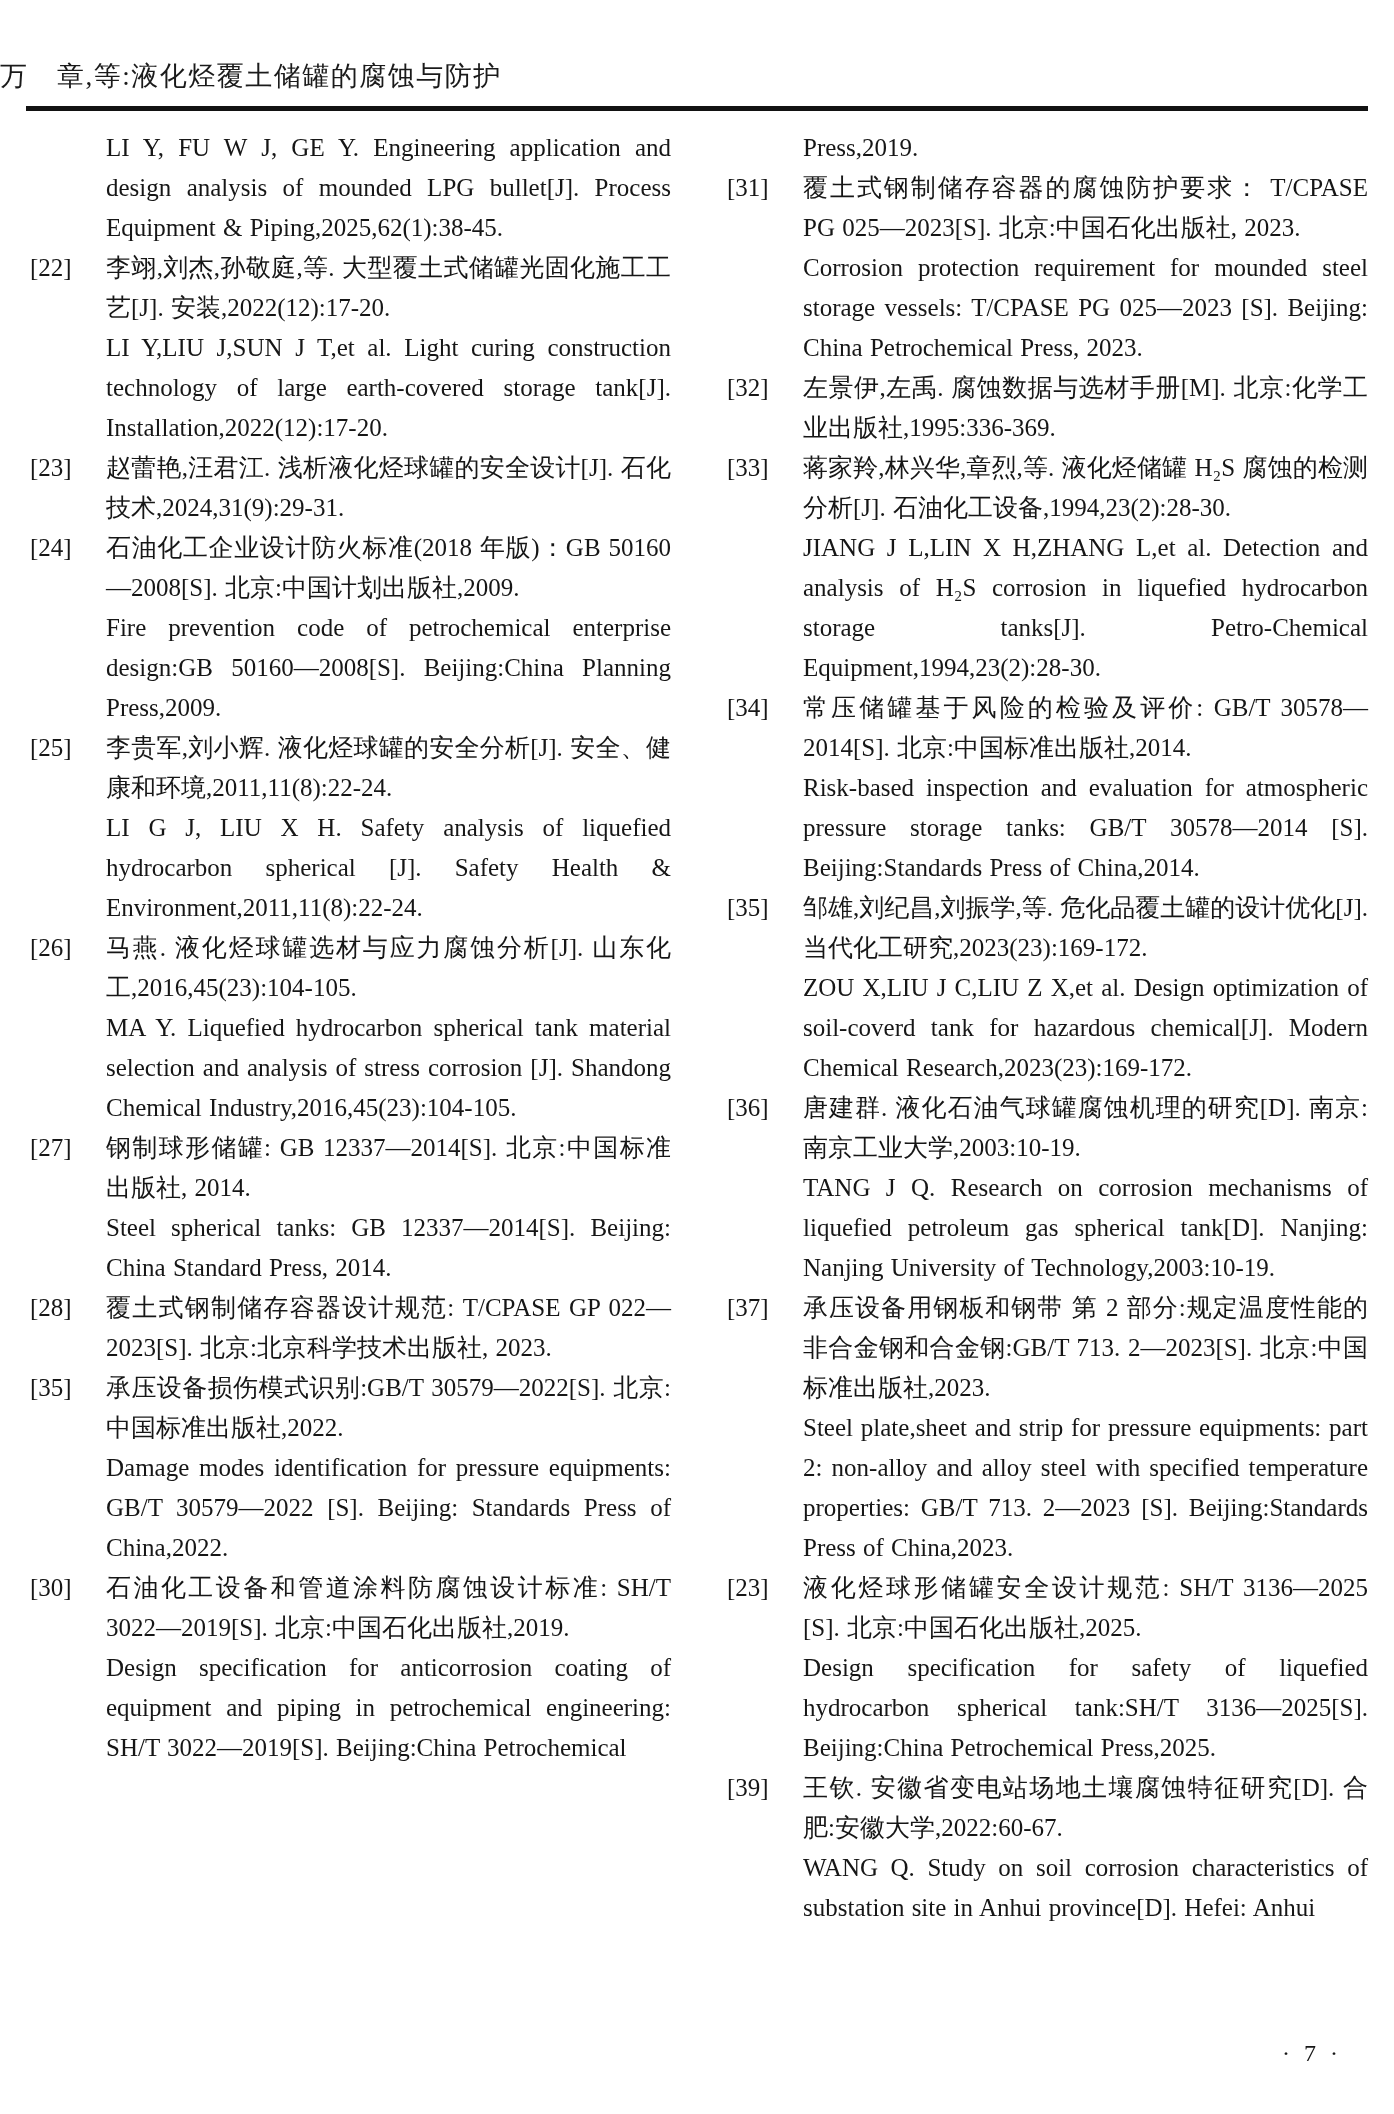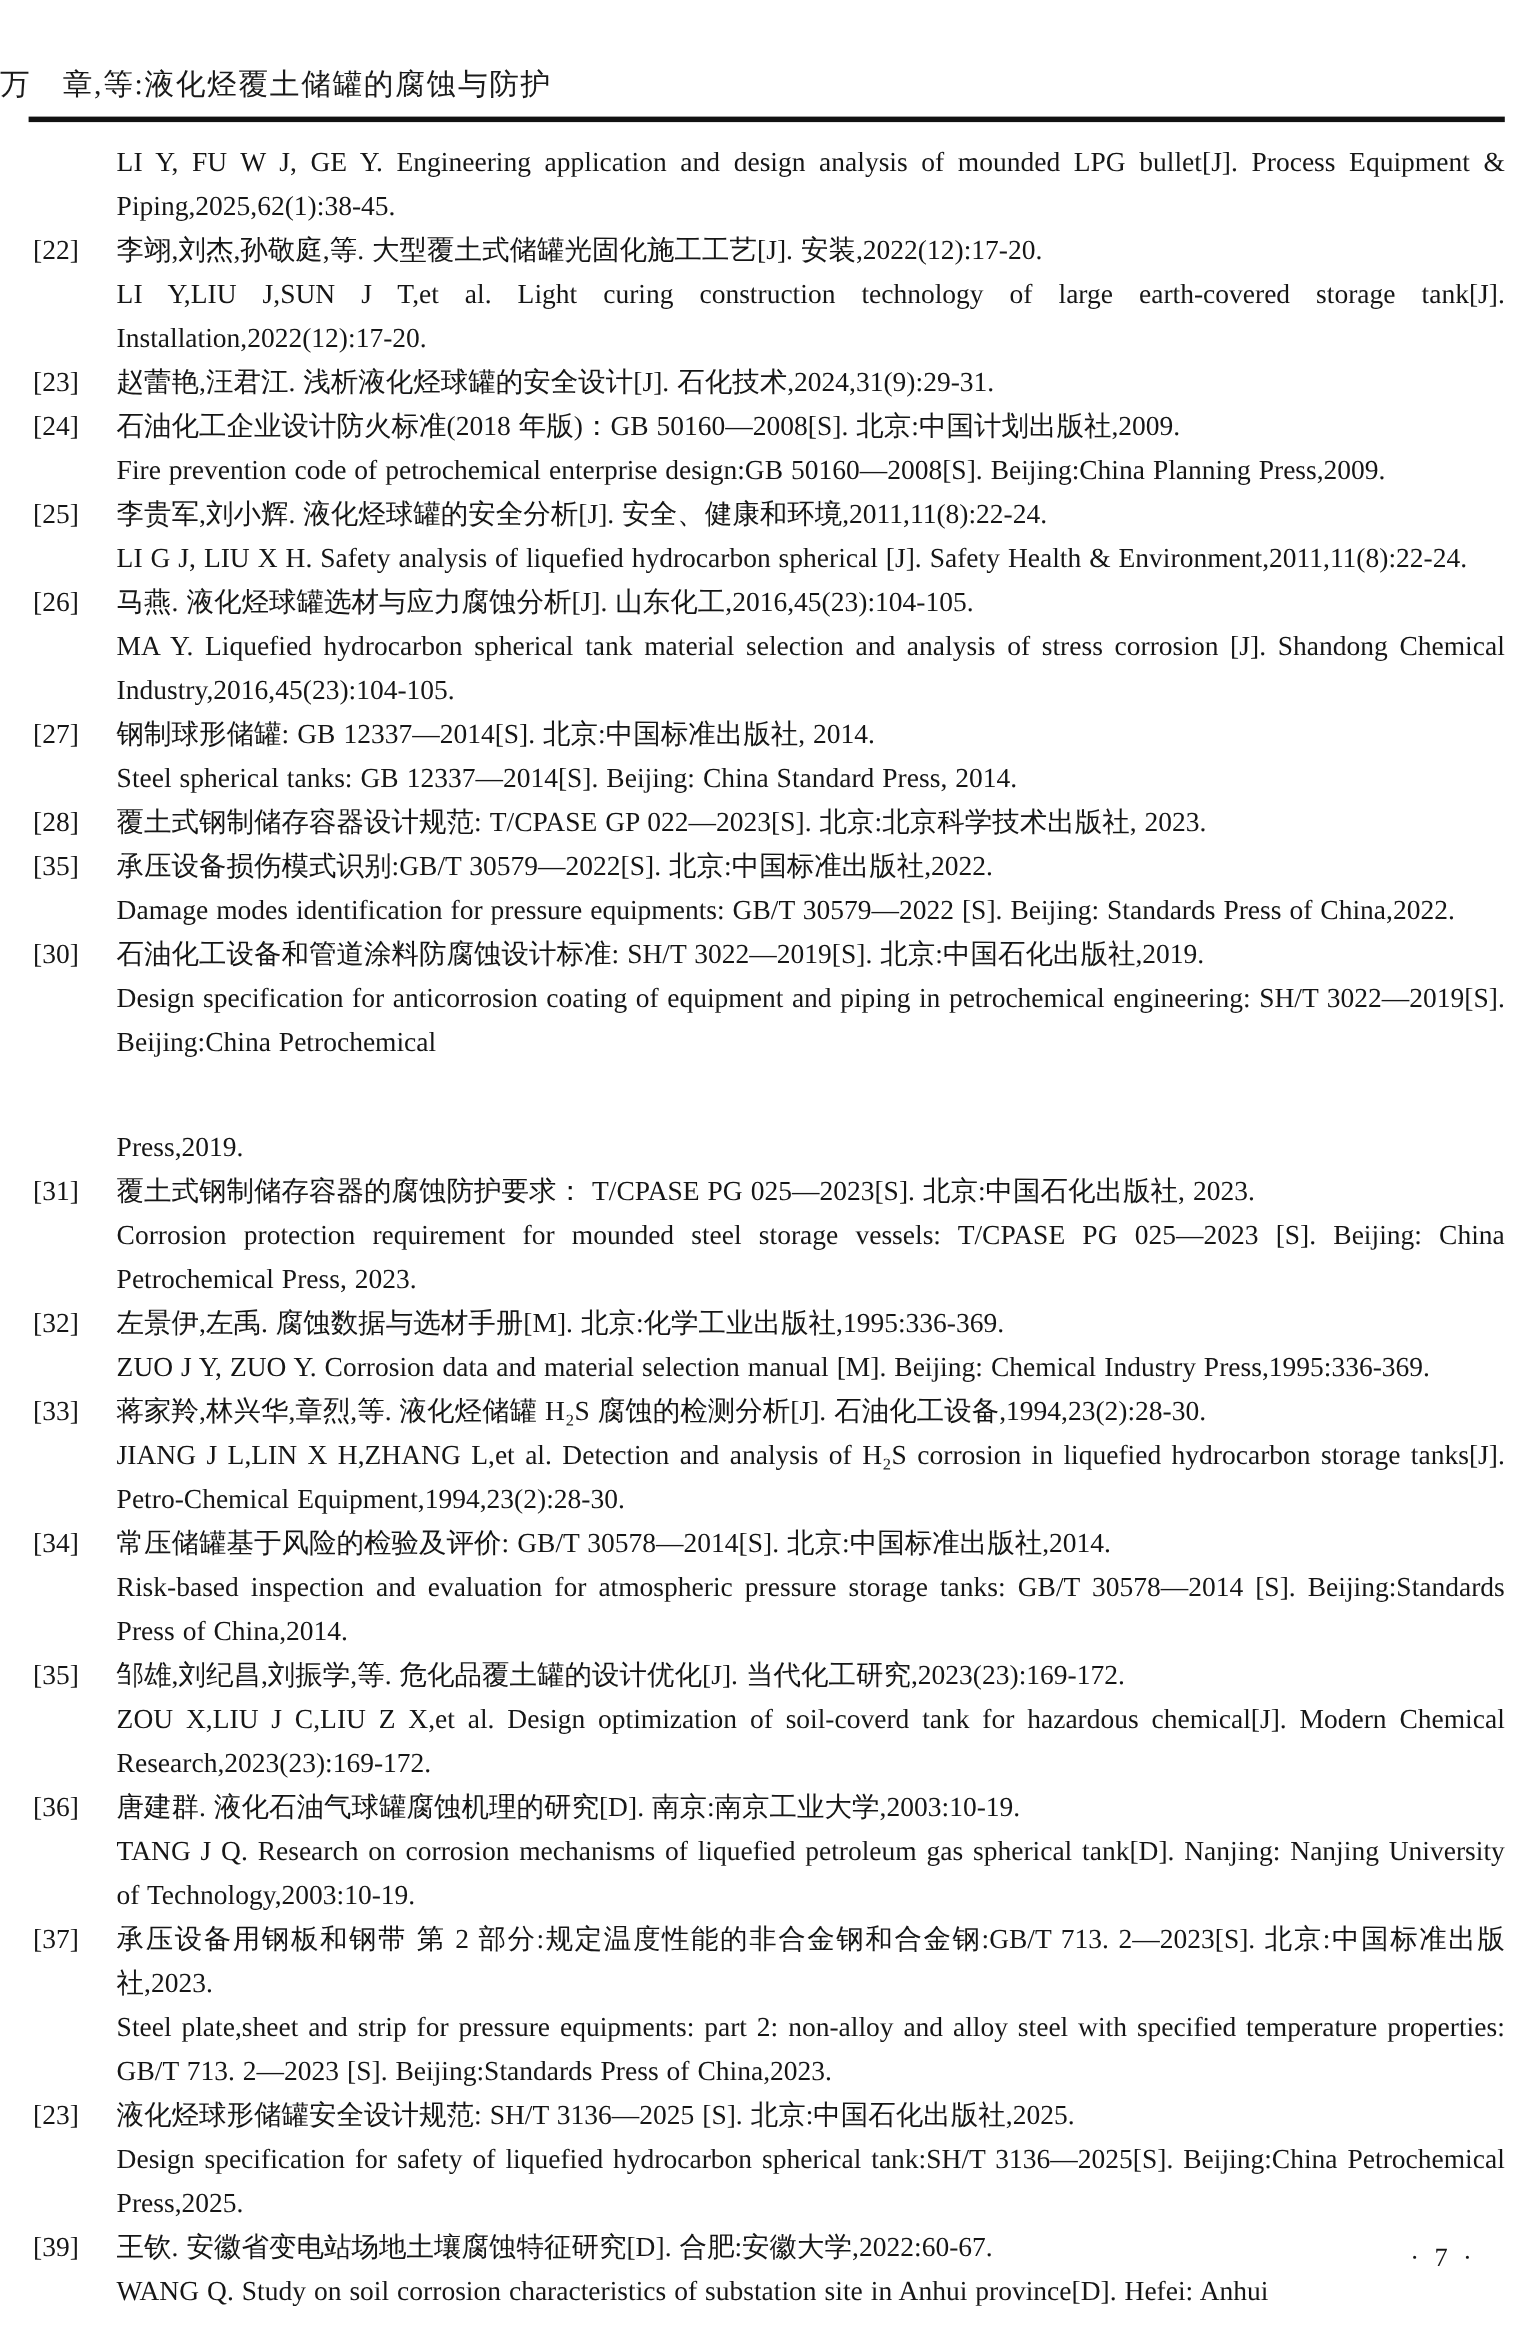--- a/index.html
+++ b/index.html
@@ -23,21 +23,20 @@
     position: absolute;
     top: 106px; left: 26px; right: 26px;
     height: 5px;
     background: #121212;
   }
   .columns {
     position: absolute;
     top: 128px; left: 30px; right: 26px;
     display: flex;
     gap: 56px;
-    flex-direction: column;
   }
   .col { flex: 1 1 0; min-width: 0; }
   .ref {
     display: flex;
     font-size: 25px;
     line-height: 40px;
   }
   .ref-label {
     flex: 0 0 76px;
     white-space: nowrap;
@@ -170,21 +169,20 @@
     <span class="ref-text">Corrosion protection requirement for mounded steel storage vessels: T/CPASE PG 025—2023 [S]. Beijing: China Petrochemical Press, 2023.</span>
   </div>
 
   <div class="ref">
     <span class="ref-label">[32]</span>
     <span class="ref-text">左景伊,左禹. 腐蚀数据与选材手册[M]. 北京:化学工业出版社,1995:336-369.</span>
   </div>
 
   <div class="ref">
     <span class="ref-label"></span>
-    <span class="ref-text">ZUO J Y, ZUO Y. Corrosion data and material selection manual [M]. Beijing: Chemical Industry Press,1995:336-369.</span>
   </div>
 
   <div class="ref">
     <span class="ref-label">[33]</span>
     <span class="ref-text">蒋家羚,林兴华,章烈,等. 液化烃储罐 H₂S 腐蚀的检测分析[J]. 石油化工设备,1994,23(2):28-30.</span>
   </div>
 
   <div class="ref">
     <span class="ref-label"></span>
     <span class="ref-text">JIANG J L,LIN X H,ZHANG L,et al. Detection and analysis of H₂S corrosion in liquefied hydrocarbon storage tanks[J]. Petro-Chemical Equipment,1994,23(2):28-30.</span>

